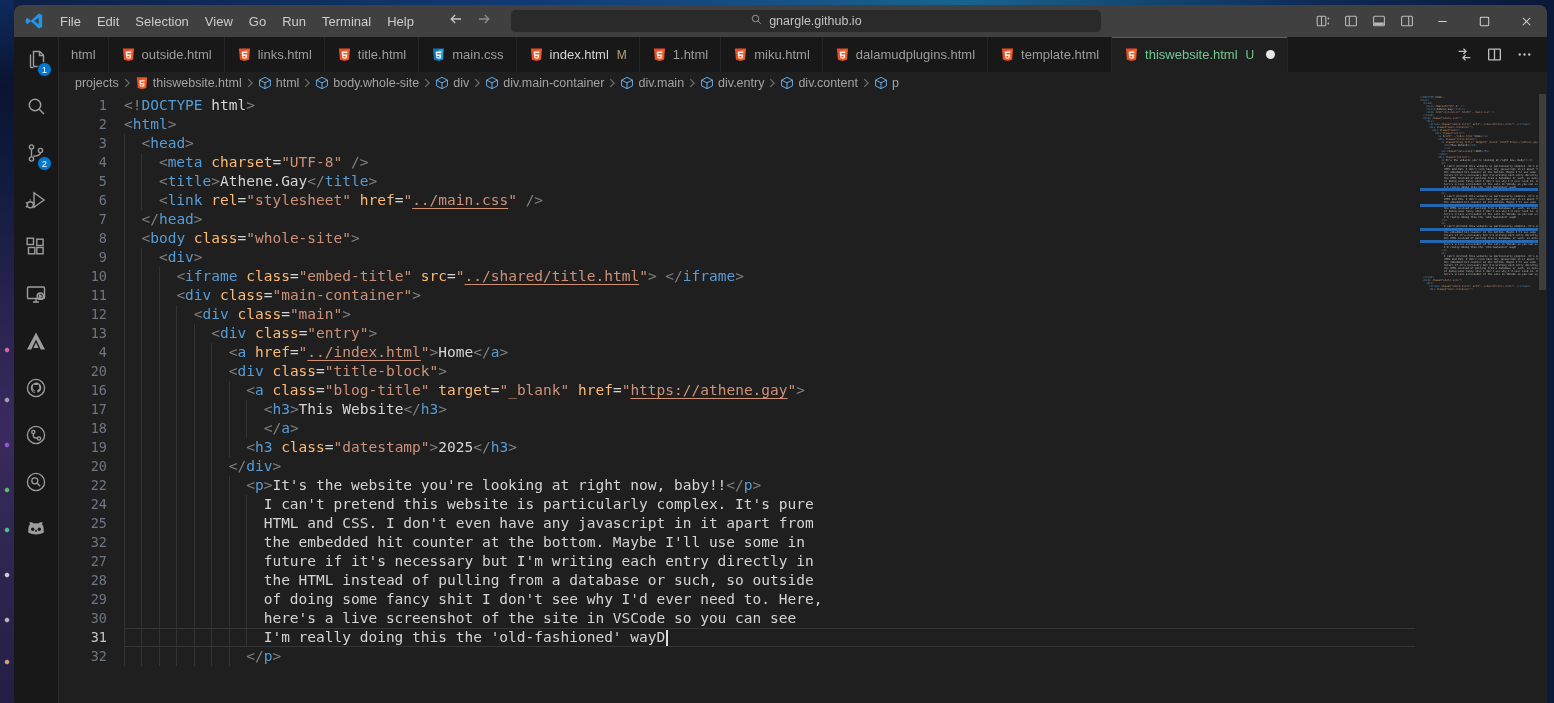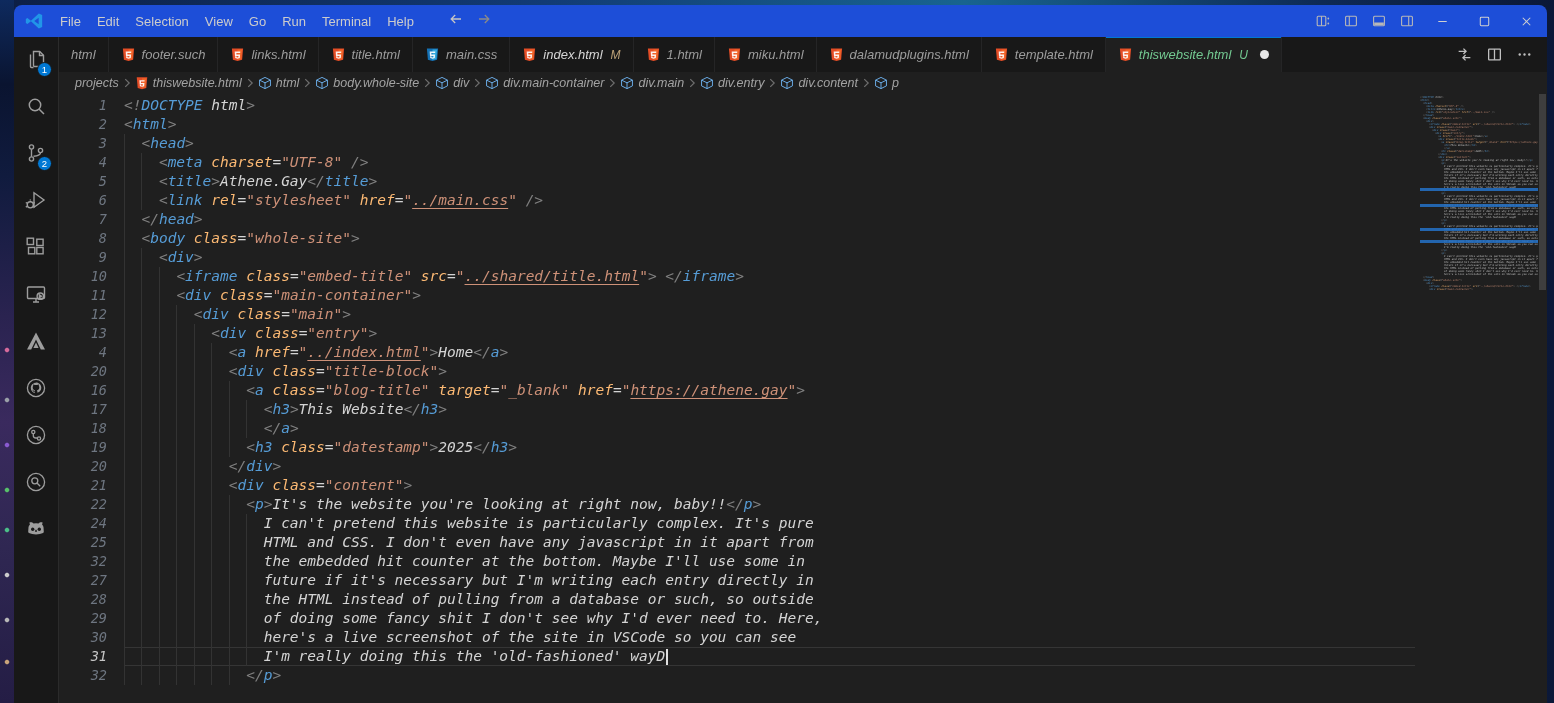--- a/index.html
+++ b/index.html
@@ -17,21 +17,21 @@
       radial-gradient(4px at 7px 530px,#4bbf88 40%,transparent 70%),
       radial-gradient(4px at 7px 575px,#cccccc 40%,transparent 70%),
       radial-gradient(4px at 7px 620px,#b8b8b8 40%,transparent 70%),
       radial-gradient(4px at 7px 662px,#c9a37a 40%,transparent 70%),
       linear-gradient(180deg,#0e2a5e 0%,#0a1430 12%,#101b3e 25%,#2a2350 45%,#3a2a5e 60%,#2f2752 78%,#241d45 100%);
   }
   .window{position:absolute;left:14px;top:5px;right:7px;bottom:0;
     background:#1f1f1f;border-radius:8px 8px 0 0;overflow:hidden;
     display:flex;flex-direction:column;}
   
-  .titlebar{height:32px;background:#1d4ed8;display:flex;align-items:center;flex:0 0 auto;color:#cccccc;}
+  .titlebar{height:32px;background:#404040;display:flex;align-items:center;flex:0 0 auto;color:#cccccc;}
   .vscode-logo{width:20px;height:20px;margin:0 8px 0 10px;flex:0 0 auto;}
   .menu-item{font-size:13px;padding:3px 8px;border-radius:5px;color:#cccccc;cursor:default;}
   .nav-arrows{display:flex;align-items:center;margin-left:26px;gap:8px;}
   .nav-btn{width:20px;height:20px;color:#c5c5c5;}
   .nav-btn.fwd{color:#8a8a8a;}
   .nav-btn svg{width:16px;height:16px;}
   .command-center{flex:0 0 auto;width:590px;height:22px;margin-left:14px;
     background:#2a2a2a;border:1px solid #3e3e42;border-radius:6px;
     display:flex;align-items:center;justify-content:center;gap:6px;
     color:#c3c3c3;font-size:12.5px;}
@@ -43,21 +43,21 @@
   .win-btn svg{width:15px;height:15px;}
   
   .main-row{flex:1;display:flex;min-height:0;}
   .activitybar{width:44px;background:#181818;border-right:1px solid #2b2b2b;
     display:flex;flex-direction:column;align-items:center;flex:0 0 auto;}
   .act-item{width:44px;height:47px;display:flex;align-items:center;justify-content:center;position:relative;color:#9d9d9d;}
   .act-item svg{width:24px;height:24px;}
   .act-badge{position:absolute;right:6px;bottom:7px;min-width:15px;height:15px;border-radius:8px;
     background:#0078d4;color:#fff;font-size:9.5px;display:flex;align-items:center;justify-content:center;
     padding:0 3px;box-sizing:border-box;border:1px solid #181818;}
-  .body-col{flex:1;display:flex;flex-direction:column;min-width:0;font-style:italic;}
+  .body-col{flex:1;display:flex;flex-direction:column;min-width:0;}
   
   .tabbar{height:35px;background:#181818;display:flex;flex:0 0 auto;align-items:stretch;}
   .tab{display:flex;align-items:center;gap:6px;padding:0 12px;background:#181818;
     border-right:1px solid #252526;font-size:13px;color:#9d9d9d;white-space:nowrap;}
   .tab .ficon{width:15px;height:15px;flex:0 0 auto;}
   .tab.active{background:#1f1f1f;box-shadow:inset 0 1px 0 #0078d4;color:#cccccc;}
   .tab .lbl-untracked{color:#73c991;}
   .tab .lbl-modified{color:#d6d6d6;}
   .tab-badge{font-size:12px;margin-left:2px;}
   .tab-badge.mod{color:#e2c08d;opacity:.8;}
@@ -116,20 +116,27 @@
         <span class="menu-item">Help</span>
       </span>
     <span class="nav-arrows">
       <span class="nav-btn"><svg viewBox="0 0 16 16" fill="none" stroke="currentColor" stroke-width="1.3">
             <path d="M13 8H3.5M7.2 4 3.2 8l4 4"></path>
           </svg></span>
       <span class="nav-btn fwd"><svg viewBox="0 0 16 16" fill="none" stroke="currentColor" stroke-width="1.3">
             <path d="M3 8h9.5M8.8 4l4 4-4 4"></path>
           </svg></span>
     </span>
+    <div class="command-center">
+      <span><svg viewBox="0 0 16 16" fill="none" stroke="currentColor" stroke-width="1.2">
+            <circle cx="6.8" cy="6.8" r="4"></circle>
+            <path d="M9.8 9.8l3.4 3.4"></path>
+          </svg></span>
+      <span>gnargle.github.io</span>
+    </div>
     <div class="tb-right">
       <span class="layout-btn">
           <svg viewBox="0 0 16 16" fill="none" stroke="currentColor" stroke-width="1.1">
             <rect x="2.2" y="3.2" width="8.6" height="9.6" rx="1"></rect>
             <path d="M6.5 3.2v9.6"></path>
             <circle cx="13.3" cy="5.5" r="0.9" fill="currentColor" stroke="none"></circle>
             <circle cx="13.3" cy="10.5" r="0.9" fill="currentColor" stroke="none"></circle>
           </svg>
         </span>
       <span class="layout-btn">
@@ -258,21 +265,21 @@
 
         <div class="tab">
             <span>html</span>
           </div>
           <div class="tab">
             <span class="ficon"><svg viewBox="0 0 16 16">
                 <path fill="#e44d26" d="M2 1.5h12L12.9 13.6 8 15 3.1 13.6z"></path>
                 <path fill="#f16529" d="M8 2.7v11.2l4.05-1.15.85-10.05z"></path>
                 <path fill="#fff" opacity=".92" d="M5 4.8h6l-.15 1.6H6.8l.1 1.6h3.9l-.35 3.7L8 12.4l-2.45-.7-.15-1.9h1.5l.1 1 1 .3 1-.3.1-1.3H5.3z"></path>
               </svg></span>
-            <span>footer.such</span>
+            <span>outside.html</span>
           </div>
           <div class="tab">
             <span class="ficon"><svg viewBox="0 0 16 16">
                 <path fill="#e44d26" d="M2 1.5h12L12.9 13.6 8 15 3.1 13.6z"></path>
                 <path fill="#f16529" d="M8 2.7v11.2l4.05-1.15.85-10.05z"></path>
                 <path fill="#fff" opacity=".92" d="M5 4.8h6l-.15 1.6H6.8l.1 1.6h3.9l-.35 3.7L8 12.4l-2.45-.7-.15-1.9h1.5l.1 1 1 .3 1-.3.1-1.3H5.3z"></path>
               </svg></span>
             <span>links.html</span>
           </div>
           <div class="tab">
@@ -556,25 +563,20 @@
             </div>
             <div class="cl">
               <span class="ln">19</span>
               <span class="fold"></span>
               <span class="ccode"><span class="guides" style="width: 14ch;"></span><span class="tk-p">&lt;</span><span class="tk-t">h3</span><span class="tk-x"> </span><span class="tk-a">class</span><span class="tk-o">=</span><span class="tk-s">"datestamp"</span><span class="tk-p">&gt;</span><span class="tk-x">2025</span><span class="tk-p">&lt;/</span><span class="tk-t">h3</span><span class="tk-p">&gt;</span></span>
             </div>
             <div class="cl">
               <span class="ln">20</span>
               <span class="fold"></span>
               <span class="ccode"><span class="guides" style="width: 12ch;"></span><span class="tk-p">&lt;/</span><span class="tk-t">div</span><span class="tk-p">&gt;</span></span>
-            </div>
-            <div class="cl">
-              <span class="ln">21</span>
-              <span class="fold"></span>
-              <span class="ccode"><span class="guides" style="width: 12ch;"></span><span class="tk-p">&lt;</span><span class="tk-t">div</span><span class="tk-x"> </span><span class="tk-a">class</span><span class="tk-o">=</span><span class="tk-s">"content"</span><span class="tk-p">&gt;</span></span>
             </div>
             <div class="cl">
               <span class="ln">22</span>
               <span class="fold"></span>
               <span class="ccode"><span class="guides" style="width: 14ch;"></span><span class="tk-p">&lt;</span><span class="tk-t">p</span><span class="tk-p">&gt;</span><span class="tk-x">It's the website you're looking at right now, baby!!</span><span class="tk-p">&lt;/</span><span class="tk-t">p</span><span class="tk-p">&gt;</span></span>
             </div>
             <div class="cl">
               <span class="ln">24</span>
               <span class="fold"></span>
               <span class="ccode"><span class="guides" style="width: 16ch;"></span><span class="tk-x">I can't pretend this website is particularly complex. It's pure</span></span>

